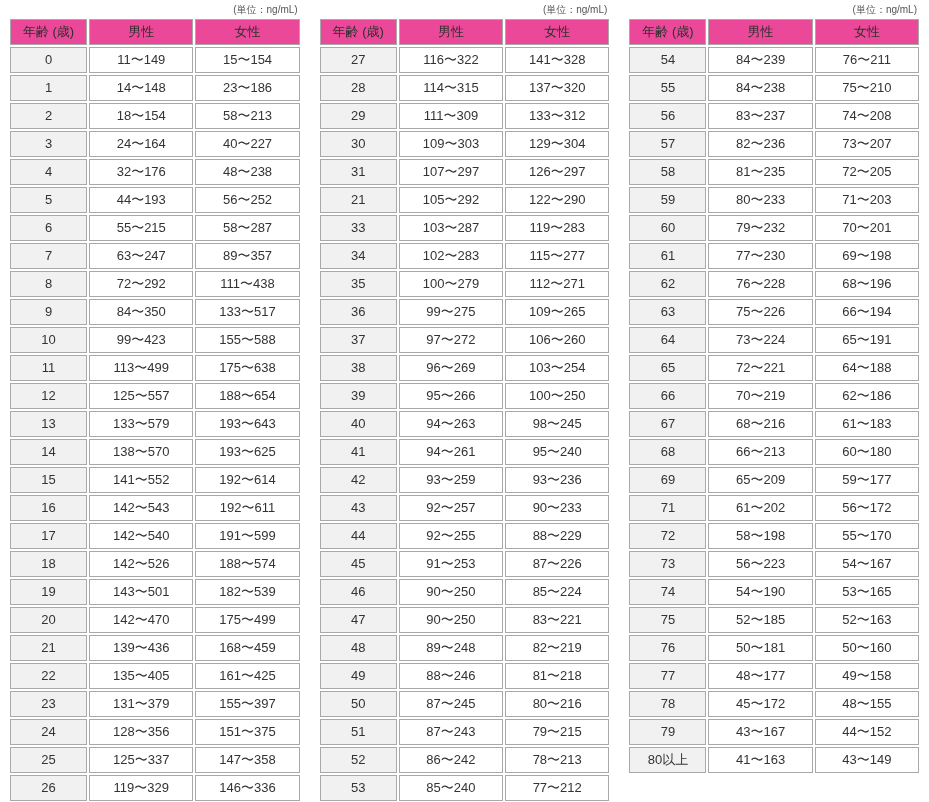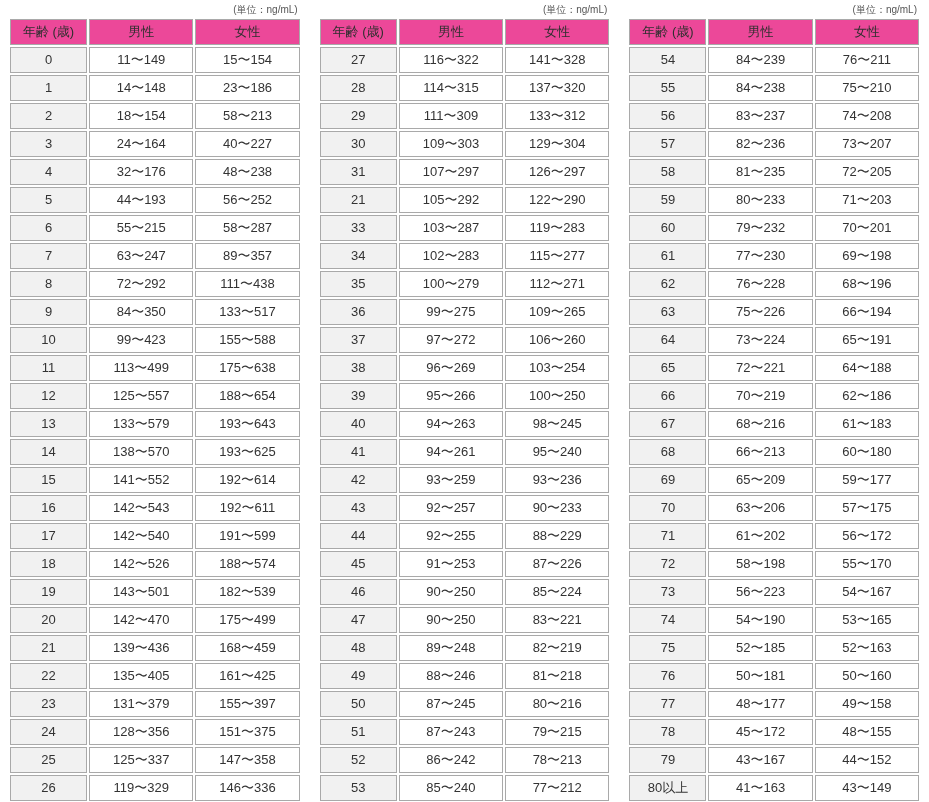--- a/index.html
+++ b/index.html
@@ -469,25 +469,20 @@
             <td class="age">68</td>
             <td class="val">66〜213</td>
             <td class="val">60〜180</td>
           </tr>
           <tr>
             <td class="age">69</td>
             <td class="val">65〜209</td>
             <td class="val">59〜177</td>
           </tr>
           <tr>
-            <td class="age">70</td>
-            <td class="val">63〜206</td>
-            <td class="val">57〜175</td>
-          </tr>
-          <tr>
             <td class="age">71</td>
             <td class="val">61〜202</td>
             <td class="val">56〜172</td>
           </tr>
           <tr>
             <td class="age">72</td>
             <td class="val">58〜198</td>
             <td class="val">55〜170</td>
           </tr>
           <tr>

